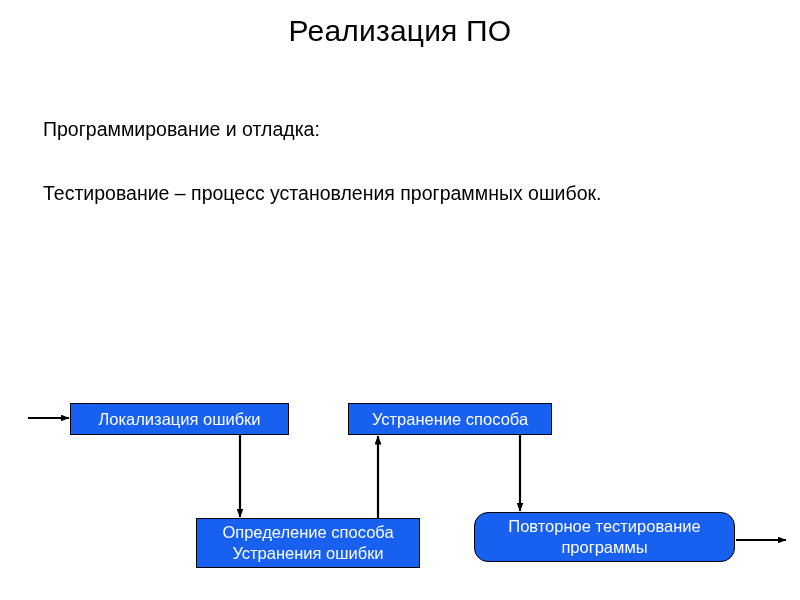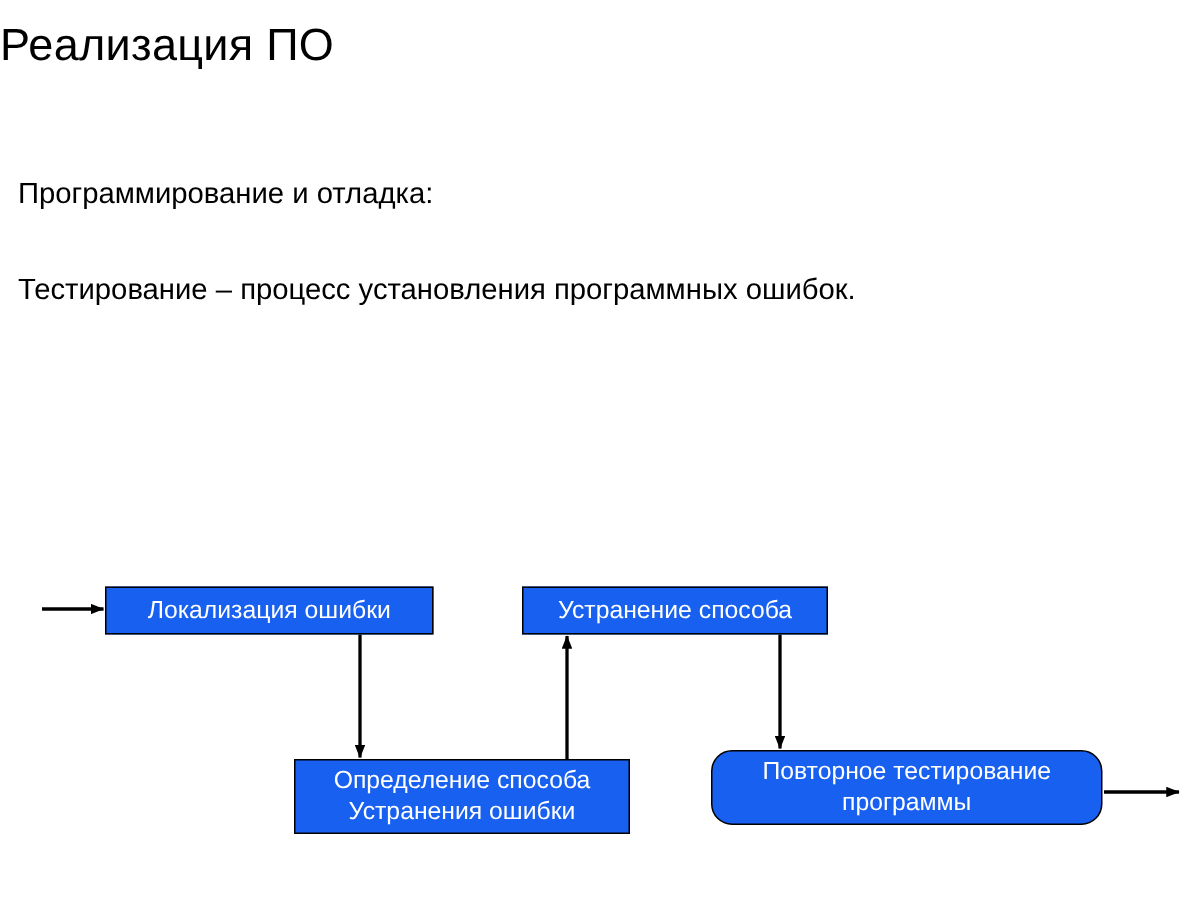--- a/index.html
+++ b/index.html
@@ -18,29 +18,30 @@
   .slide {
     position: relative;
     width: 800px;
     height: 600px;
   }
   .slide-title {
     position: absolute;
     top: 12px;
     left: 0;
     width: 800px;
+    text-align: center;
     font-size: 30px;
     line-height: 38px;
     font-weight: normal;
     color: #000000;
     letter-spacing: 0.2px;
   }
   .body-text {
     position: absolute;
-    left: 12px;
+    left: 43px;
     top: 116px;
     width: 720px;
   }
   .para {
     font-size: 19.5px;
     line-height: 26px;
     margin: 0 0 0 0;
     color: #000000;
     text-indent: 0;
   }
@@ -50,21 +51,21 @@
   .para.hang {
     padding-left: 24px;
     text-indent: -24px;
   }
   .kw {
     color: #000000;
   }
   .diagram {
     position: absolute;
     left: 0;
-    top: 0;
+    top: 12px;
     width: 800px;
     height: 532px;
   }
   .node {
     position: absolute;
     box-sizing: border-box;
     background: #1860f0;
     border: 1.6px solid #000000;
     color: #ffffff;
     font-size: 16.5px;

